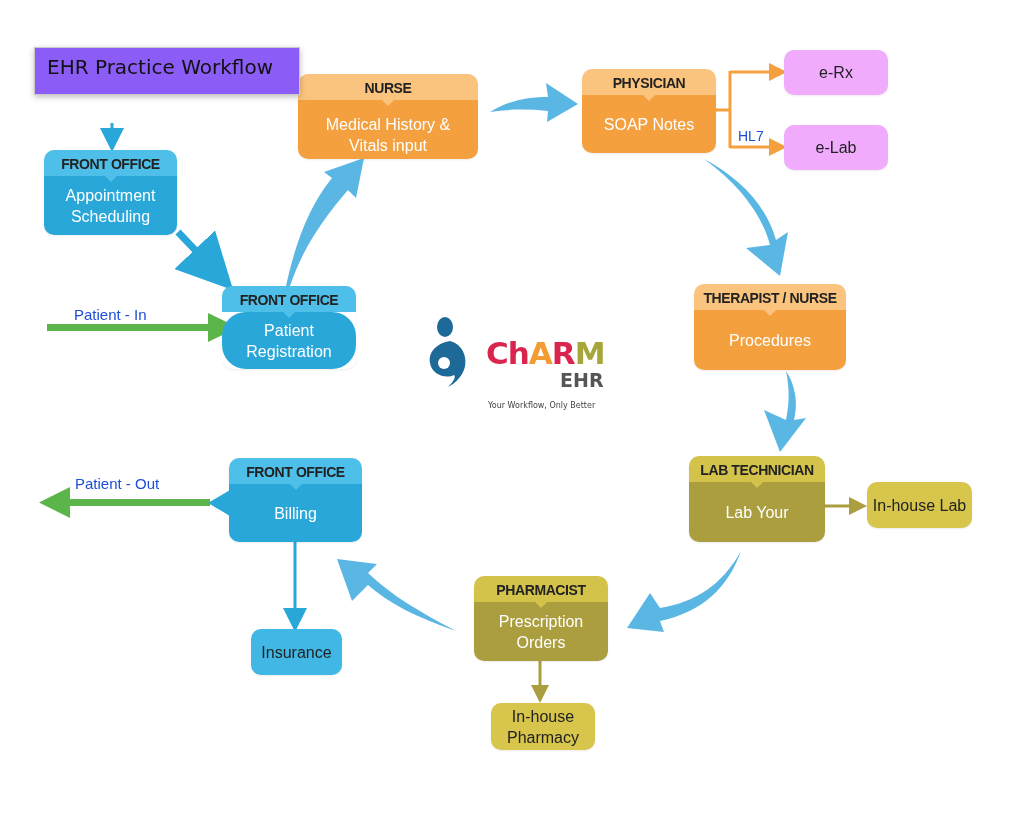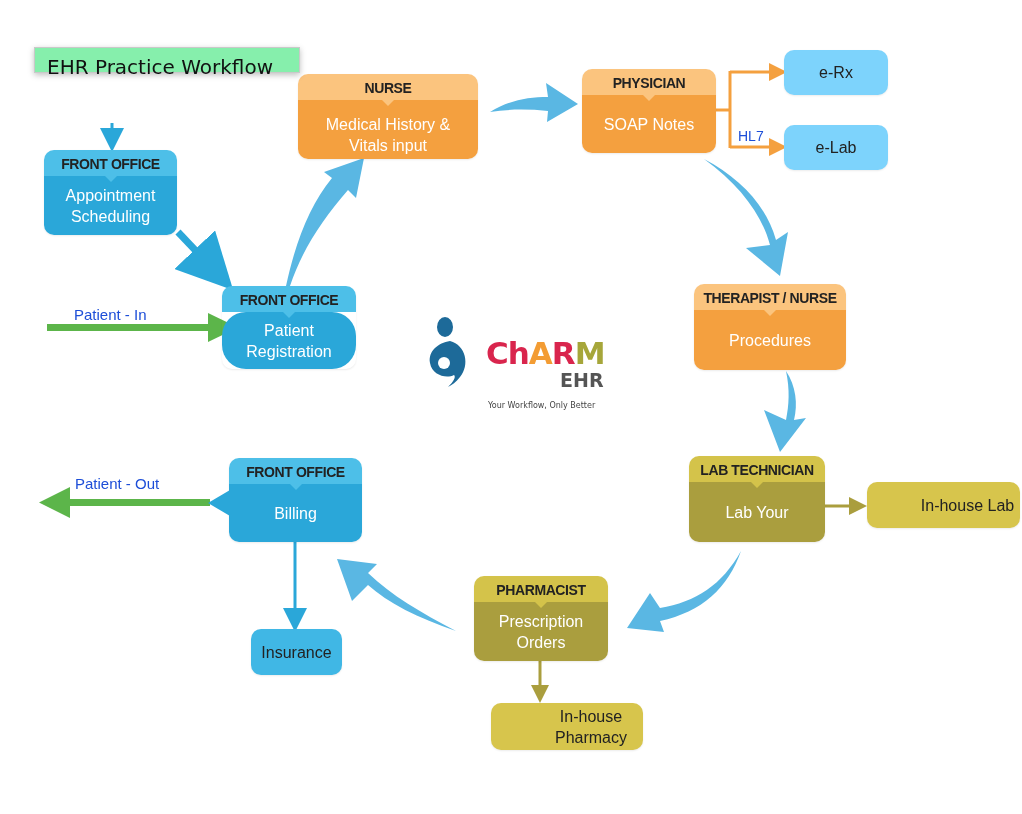--- a/index.html
+++ b/index.html
@@ -11,24 +11,24 @@
   .node .hdr::after { content: ""; position: absolute; left: 50%; bottom: -6px; margin-left: -6px; width: 0; height: 0; border-left: 6px solid transparent; border-right: 6px solid transparent; border-top: 6px solid; border-top-color: inherit; z-index: 2; }
   .node .body { display: flex; align-items: center; justify-content: center; text-align: center; color: #ffffff; font-size: 16px; line-height: 21px; font-family: "Liberation Sans", sans-serif; }
   .node.simple { display: flex; align-items: center; justify-content: center; text-align: center; font-size: 16px; color: #222; line-height: 21px; font-family: "Liberation Sans", sans-serif; }
   .blue .hdr { background: #4dbfe8; border-top-color: #4dbfe8; }
   .blue .body { background: #2aa7d9; }
   .orange .hdr { background: #fbc47e; border-top-color: #fbc47e; }
   .orange .body { background: #f4a03f; }
   .olive .hdr { background: #d4c34a; border-top-color: #d4c34a; }
   .olive .body { background: #aa9e3e; }
   .simple.blue-s { background: #40b7e5; }
-  .simple.orange-s { background: #7dd3fc; }
-  .simple.olive-s { background: #d7c54c; padding-left: 48px; }
+  .simple.orange-s { background: #f0abfc; }
+  .simple.olive-s { background: #d7c54c; }
   .label { position: absolute; font-size: 15px; color: #1d4ed8; font-family: "Liberation Sans", sans-serif; }
-  .tooltip { position: absolute; left: 34px; top: 47px; width: 266px; height: 26px; background: #86efac; border: 1px solid #c9c9c9; box-shadow: 0 2px 6px rgba(0,0,0,0.25); font-size: 20px; line-height: 38px; color: #111; padding-left: 12px; box-sizing: border-box; font-family: "DejaVu Sans", sans-serif; z-index: 10; }
+  .tooltip { position: absolute; left: 34px; top: 47px; width: 266px; height: 48px; background: #8b5cf6; border: 1px solid #c9c9c9; box-shadow: 0 2px 6px rgba(0,0,0,0.25); font-size: 20px; line-height: 38px; color: #111; padding-left: 12px; box-sizing: border-box; font-family: "DejaVu Sans", sans-serif; z-index: 10; }
   .logo { position: absolute; left: 428px; top: 315px; width: 190px; height: 100px; }
   .logo .word { position: absolute; left: 58px; top: 20px; font-size: 31px; font-weight: bold; font-family: "DejaVu Sans", sans-serif; letter-spacing: -1px; }
   .logo .ehr { position: absolute; left: 132px; top: 54px; font-size: 19px; font-weight: bold; color: #555; font-family: "DejaVu Sans", sans-serif; }
   .logo .tag { position: absolute; left: 60px; top: 86px; font-size: 8px; color: #444; font-family: "DejaVu Sans", sans-serif; white-space: nowrap; }
 </style>
 </head>
 <body>
 
 <div class="canvas">
 

